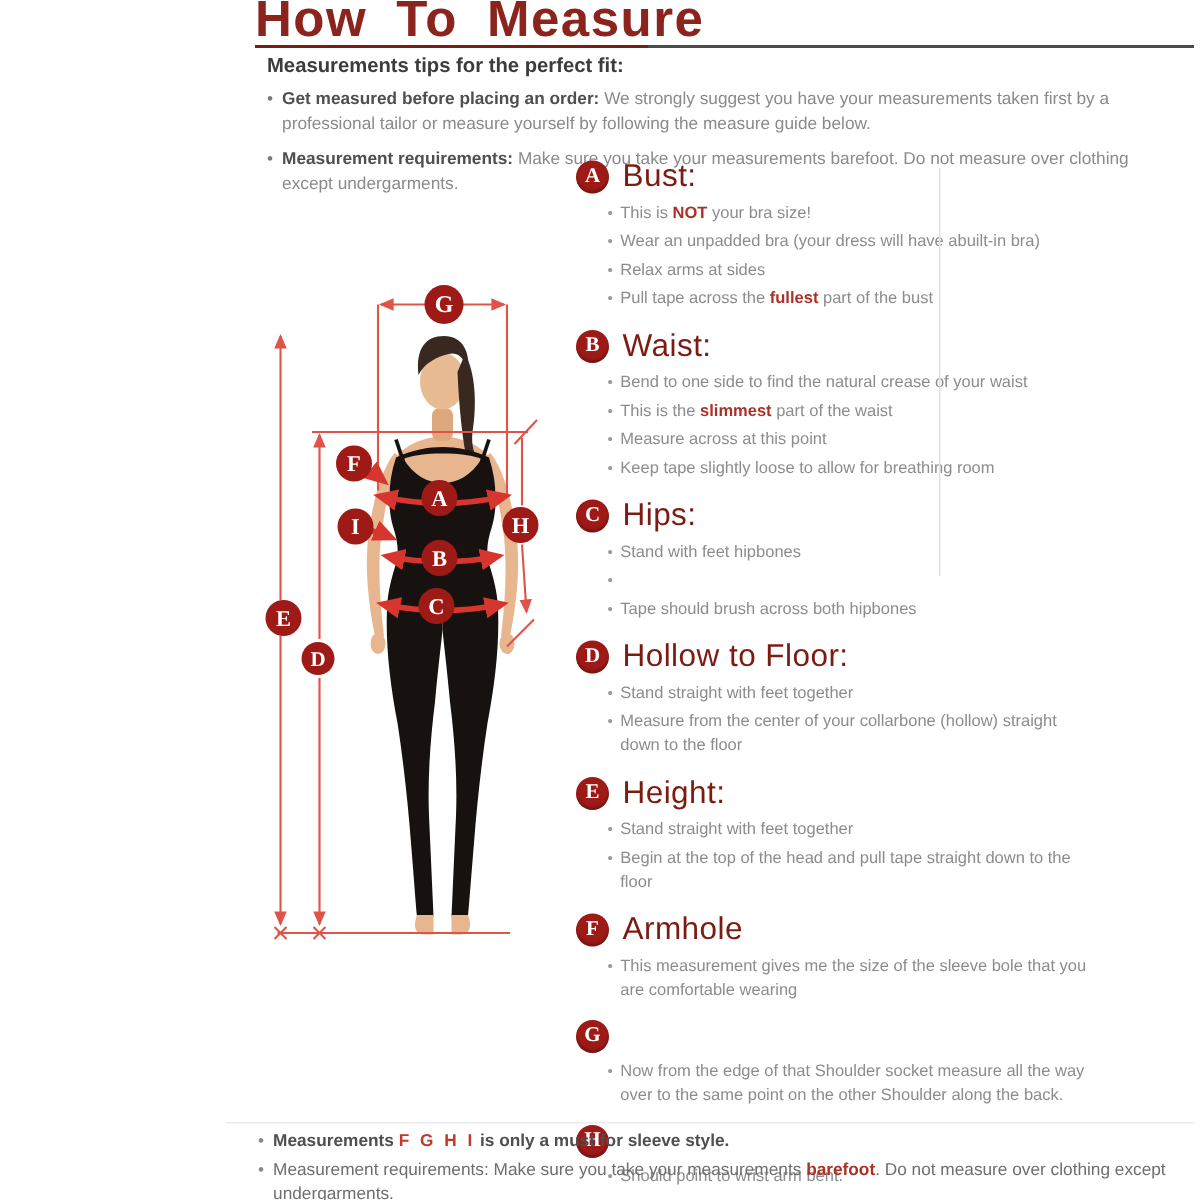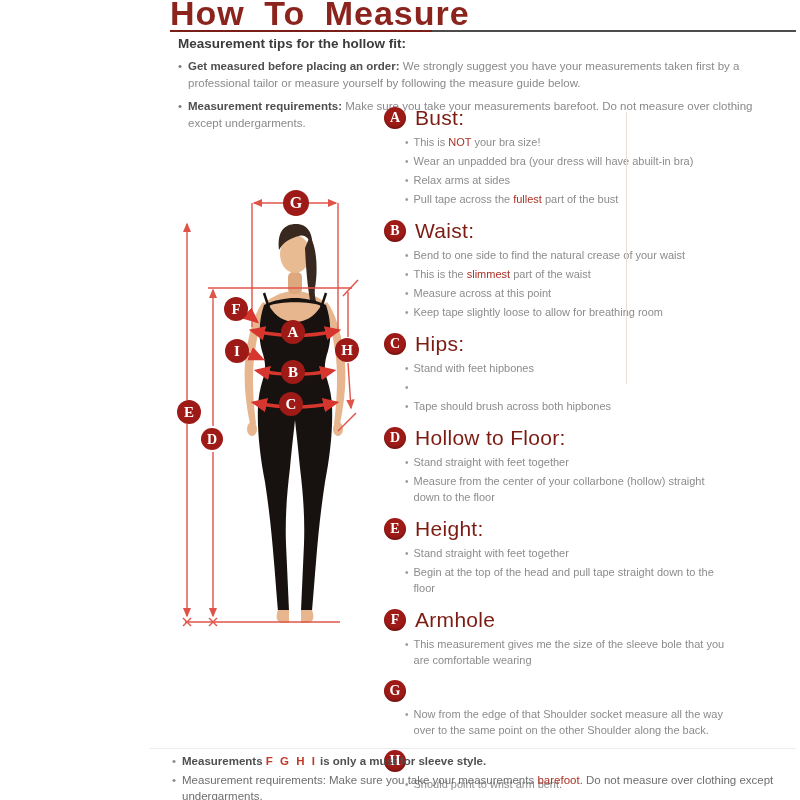--- a/index.html
+++ b/index.html
@@ -12,21 +12,21 @@
     color:#8a241c;line-height:34px;}
   .title-rule{position:absolute;left:170px;top:30px;width:626px;height:2px;background:#4c4c4c;}
   .title-rule-red{position:absolute;left:170px;top:30px;width:262px;height:2px;background:#7a1f17;}
 
   
   .tips{position:absolute;left:178px;top:36px;width:608px;}
   .tips-heading{font-size:13.5px;font-weight:bold;color:#3c3c3c;margin:0 0 7px 0;}
   .tip-item{display:flex;font-size:11.5px;color:#8a8a8a;line-height:1.45;margin-bottom:7px;}
   .tip-item .dot{color:#7a7a7a;margin-right:6px;flex:0 0 auto;}
   .seg-lead{font-weight:bold;color:#4f4f4f;}
-  .seg-red{font-weight:normal;color:#ab3126;text-align:center;}
+  .seg-red{font-weight:bold;color:#ab3126;text-align:center;}
 
   
   .sections-col{position:absolute;left:384px;top:106px;width:350px;}
   .section{margin-bottom:11px;}
   .section-head{display:flex;align-items:center;gap:9px;}
   .badge{width:22px;height:22px;border-radius:50%;background:#9e1a17;color:#fff;
     font-family:"Liberation Serif",serif;font-weight:bold;font-size:14px;
     display:flex;align-items:center;justify-content:center;flex:0 0 auto;
     box-shadow:inset 0 -2px 2px rgba(0,0,0,.25);}
   .section-title{font-family:Liberation Sans, sans-serif;font-size:21px;color:#7c1b12;
@@ -49,21 +49,21 @@
   svg text{font-family:"Liberation Serif",serif;font-weight:bold;fill:#fff;}
 </style>
 </head>
 <body>
 
 <h1 class="page-title">How To Measure</h1>
 <div class="title-rule"></div>
 <div class="title-rule-red"></div>
 
 <div class="tips">
-  <div class="tips-heading">Measurement tips for the hollow fit:</div>
+  <div class="tips-heading">Measurements tips for the perfect fit:</div>
   <div id="tips-list">
       <div class="tip-item">
         <span class="dot">•</span>
         <span><span class="seg-lead">Get measured before placing an order:</span><span> We strongly suggest you have your measurements taken first by a professional tailor or measure yourself by following the measure guide below.</span></span>
       </div>
       <div class="tip-item">
         <span class="dot">•</span>
         <span><span class="seg-lead">Measurement requirements:</span><span> Make sure you take your measurements barefoot. Do not measure over clothing except undergarments.</span></span>
       </div>
     </div>

